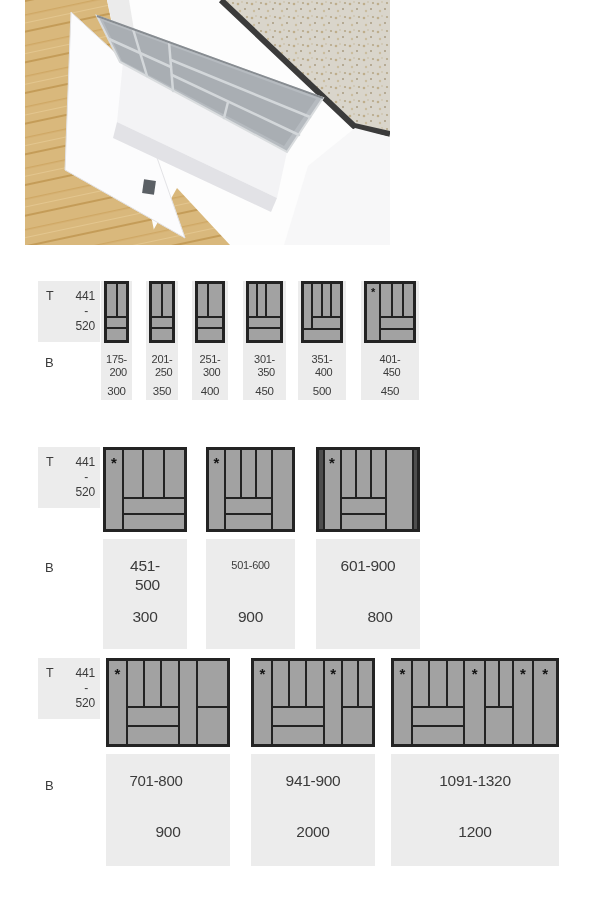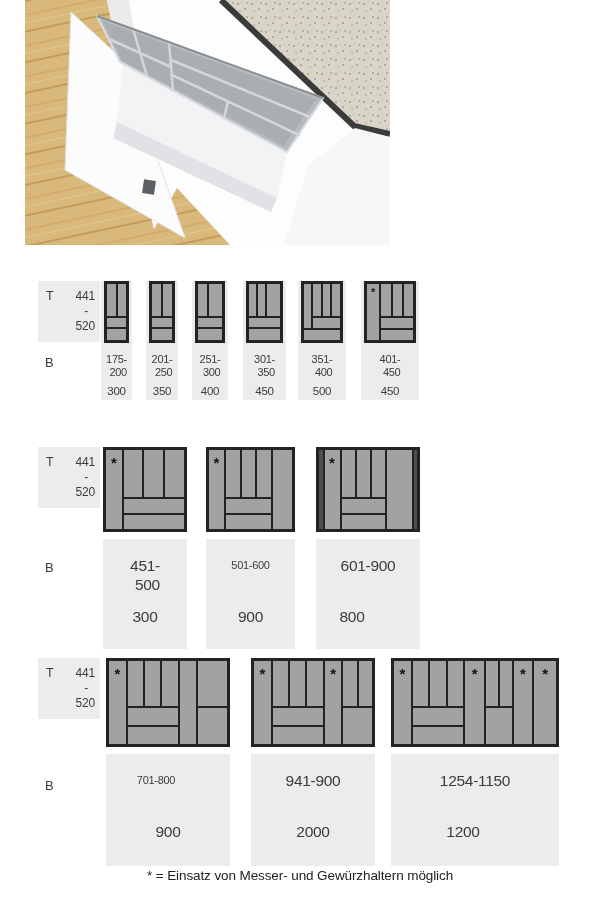--- a/index.html
+++ b/index.html
@@ -182,21 +182,21 @@
         </div>
         <div class="cell" style="left: 22.5px; top: 0px; width: 15px; height: 48.6px; border: 1px solid rgb(35, 35, 35); background: rgb(162, 162, 162);"></div>
         <div class="cell" style="left: 37.5px; top: 0px; width: 15px; height: 48.6px; border: 1px solid rgb(35, 35, 35); background: rgb(162, 162, 162);"></div>
         <div class="cell" style="left: 52.5px; top: 0px; width: 15px; height: 48.6px; border: 1px solid rgb(35, 35, 35); background: rgb(162, 162, 162);"></div>
         <div class="cell" style="left: 67.5px; top: 0px; width: 27px; height: 81px; border: 1px solid rgb(35, 35, 35); background: rgb(162, 162, 162);"></div>
         <div class="cell" style="left: 94.5px; top: 0px; width: 5.5px; height: 81px; border: 1px solid rgb(35, 35, 35); background: rgb(78, 78, 78);"></div>
         <div class="cell" style="left: 22.5px; top: 48.6px; width: 45px; height: 16.2px; border: 1px solid rgb(35, 35, 35); background: rgb(162, 162, 162);"></div>
         <div class="cell" style="left: 22.5px; top: 64.8px; width: 45px; height: 16.2px; border: 1px solid rgb(35, 35, 35); background: rgb(162, 162, 162);"></div>
       </div>
       <div class="rng" style="left: 316px; top: 556px; width: 104px; font-size: 15.5px; line-height: 19px;"><span class="in">601-900</span></div>
-      <div class="nom" style="left: 300px; top: 608px; width: 104px; font-size: 15.5px;">800</div>
+      <div class="nom" style="left: 328px; top: 608px; width: 104px; font-size: 15.5px;">800</div>
       <div class="tbox" style="left: 38px; top: 658px; width: 62px; height: 61px; background: rgb(236, 236, 236);">
         <div>T</div>
         <div class="tvals">
           <div>441</div>
           <div class="dash">-</div>
           <div>520</div>
         </div>
       </div>
       <div class="bletter" style="left: 45px; top: 778px;">B</div>
       <div class="band" style="left: 106px; top: 754px; width: 124px; height: 112px; background: rgb(236, 236, 236);"></div>
@@ -206,21 +206,21 @@
         </div>
         <div class="cell" style="left: 18.6px; top: 0px; width: 17.4px; height: 46.75px; border: 1px solid rgb(35, 35, 35); background: rgb(162, 162, 162);"></div>
         <div class="cell" style="left: 36px; top: 0px; width: 17.4px; height: 46.75px; border: 1px solid rgb(35, 35, 35); background: rgb(162, 162, 162);"></div>
         <div class="cell" style="left: 53.4px; top: 0px; width: 17.4px; height: 46.75px; border: 1px solid rgb(35, 35, 35); background: rgb(162, 162, 162);"></div>
         <div class="cell" style="left: 18.6px; top: 46.75px; width: 52.2px; height: 19.125px; border: 1px solid rgb(35, 35, 35); background: rgb(162, 162, 162);"></div>
         <div class="cell" style="left: 18.6px; top: 65.875px; width: 52.2px; height: 19.125px; border: 1px solid rgb(35, 35, 35); background: rgb(162, 162, 162);"></div>
         <div class="cell" style="left: 70.8px; top: 0px; width: 18.6px; height: 85px; border: 1px solid rgb(35, 35, 35); background: rgb(162, 162, 162);"></div>
         <div class="cell" style="left: 89.4px; top: 0px; width: 30.6px; height: 46.75px; border: 1px solid rgb(35, 35, 35); background: rgb(162, 162, 162);"></div>
         <div class="cell" style="left: 89.4px; top: 46.75px; width: 30.6px; height: 38.25px; border: 1px solid rgb(35, 35, 35); background: rgb(162, 162, 162);"></div>
       </div>
-      <div class="rng" style="left: 106px; top: 771px; width: 100px; font-size: 11px; line-height: 19px;"><span class="in">701-800</span></div>
+      <div class="rng" style="left: 106px; top: 771px; width: 100px; font-size: 15px; line-height: 19px;"><span class="in">701-800</span></div>
       <div class="nom" style="left: 106px; top: 823px; width: 124px; font-size: 15.5px;">900</div>
       <div class="band" style="left: 251px; top: 754px; width: 124px; height: 112px; background: rgb(236, 236, 236);"></div>
       <div class="tray" style="left: 251px; top: 658px; width: 124px; height: 89px; border: 2px solid rgb(35, 35, 35); background: rgb(35, 35, 35);">
         <div class="cell" style="left: 0px; top: 0px; width: 18.6px; height: 85px; border: 1px solid rgb(35, 35, 35); background: rgb(162, 162, 162);">
           <span class="star" style="font-size: 15px; color: rgb(20, 20, 20);">*</span>
         </div>
         <div class="cell" style="left: 18.6px; top: 0px; width: 17.4px; height: 46.75px; border: 1px solid rgb(35, 35, 35); background: rgb(162, 162, 162);"></div>
         <div class="cell" style="left: 36px; top: 0px; width: 17.4px; height: 46.75px; border: 1px solid rgb(35, 35, 35); background: rgb(162, 162, 162);"></div>
         <div class="cell" style="left: 53.4px; top: 0px; width: 17.4px; height: 46.75px; border: 1px solid rgb(35, 35, 35); background: rgb(162, 162, 162);"></div>
         <div class="cell" style="left: 18.6px; top: 46.75px; width: 52.2px; height: 19.125px; border: 1px solid rgb(35, 35, 35); background: rgb(162, 162, 162);"></div>
@@ -250,18 +250,17 @@
         <div class="cell" style="left: 91.84px; top: 0px; width: 13.94px; height: 46.75px; border: 1px solid rgb(35, 35, 35); background: rgb(162, 162, 162);"></div>
         <div class="cell" style="left: 105.78px; top: 0px; width: 13.94px; height: 46.75px; border: 1px solid rgb(35, 35, 35); background: rgb(162, 162, 162);"></div>
         <div class="cell" style="left: 91.84px; top: 46.75px; width: 27.88px; height: 38.25px; border: 1px solid rgb(35, 35, 35); background: rgb(162, 162, 162);"></div>
         <div class="cell" style="left: 119.72px; top: 0px; width: 20.5px; height: 85px; border: 1px solid rgb(35, 35, 35); background: rgb(162, 162, 162);">
           <span class="star" style="font-size: 15px; color: rgb(20, 20, 20);">*</span>
         </div>
         <div class="cell" style="left: 140.22px; top: 0px; width: 23.78px; height: 85px; border: 1px solid rgb(35, 35, 35); background: rgb(162, 162, 162);">
           <span class="star" style="font-size: 15px; color: rgb(20, 20, 20);">*</span>
         </div>
       </div>
-      <div class="rng" style="left: 391px; top: 771px; width: 168px; font-size: 15.5px; line-height: 19px;"><span class="in">1254-1150</span></div>
-      <div class="nom" style="left: 379px; top: 823px; width: 168px; font-size: 15.5px;">1200</div>
+      <div class="rng" style="left: 391px; top: 771px; width: 168px; font-size: 15.5px; line-height: 19px;"><span class="in">1091-1320</span></div>
+      <div class="nom" style="left: 391px; top: 823px; width: 168px; font-size: 15.5px;">1200</div>
     </div>
 
-  <div class="footnote">* = Einsatz von Messer- und Gewürzhaltern möglich</div>
 </div>
 
 </body></html>

